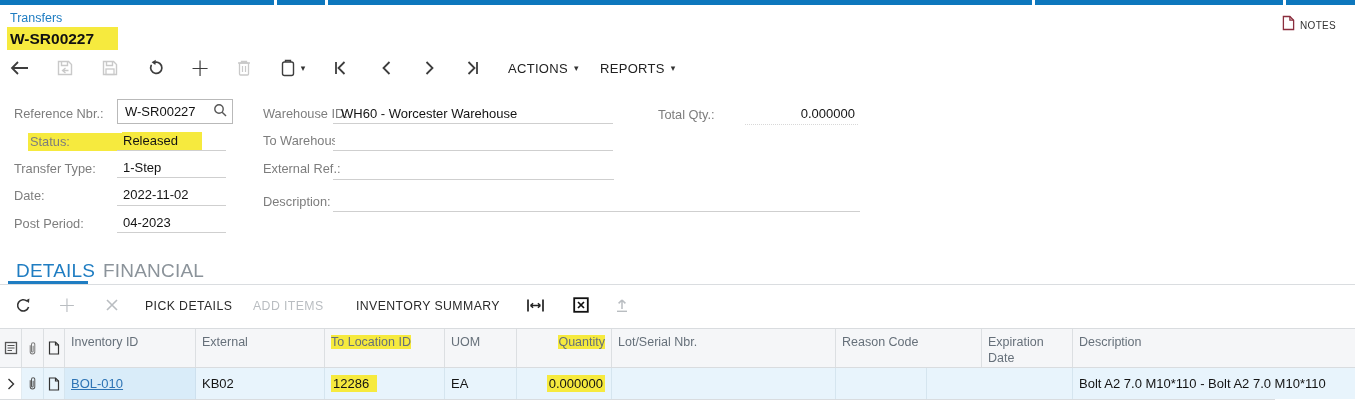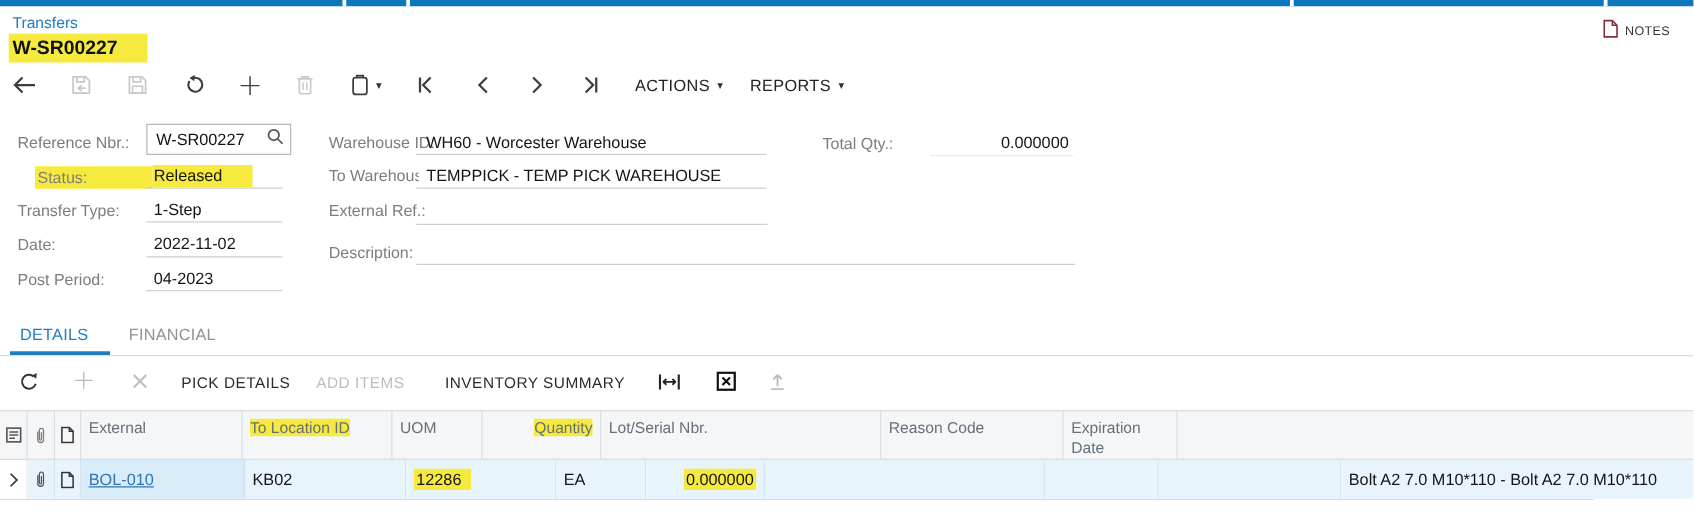--- a/index.html
+++ b/index.html
@@ -29,21 +29,21 @@
   .f-label { position:absolute; font-size:12.8px; color:#7d7d7d; white-space:nowrap; }
   .f-value { position:absolute; font-size:13px; color:#141414; white-space:nowrap; }
   .u-line  { position:absolute; border-bottom:1px solid #cfcfcf; height:24px; }
   .ref-box { position:absolute; left:117px; top:99px; width:116px; height:25px; border:1px solid #b9b9b9; background:#fff; display:flex; align-items:center; padding:0 5px 0 7px; }
   .ref-box .val { flex:1; font-size:13px; color:#111; }
   .hl { background:#f6ea3e; }
   .dotted { border-bottom:1px dotted #cfcfcf; }
 
   
   .tabs-line { position:absolute; left:0; top:284px; width:1355px; height:1px; background:#dadde0; }
-  .tab { position:absolute; top:260px; font-size:13px; letter-spacing:.2px; cursor:pointer; }
+  .tab { position:absolute; top:260px; font-size:19px; letter-spacing:.2px; cursor:pointer; }
   .tab.active { color:#1f7dc2; }
   .tab.idle { color:#8b939a; }
   .tab-bar { position:absolute; left:8px; top:281px; width:80px; height:3px; background:#1f7dc2; }
 
   
   .g-ico { position:absolute; top:295px; width:22px; height:20px; display:flex; align-items:center; justify-content:center; color:#333; cursor:pointer; }
   .g-ico.disabled { color:#b9bdc1; cursor:default; }
   .g-btn { position:absolute; top:299px; font-size:12.3px; letter-spacing:.4px; color:#2a2a2a; cursor:pointer; white-space:nowrap; }
   .g-btn.disabled { color:#b9bdc1; cursor:default; }
 
@@ -189,21 +189,20 @@
   <div class="f-label" style="left:14px;top:216px">Post Period:</div>
   <div class="u-line" style="left:117px;top:209px;width:109px"></div>
   <div class="f-value" style="left:123px;top:215px">04-2023</div>
 
   <div class="f-label" style="left:263px;top:106px">Warehouse ID:</div>
   <div class="u-line" style="left:333px;top:100px;width:280px"></div>
   <div class="f-value" style="left:341px;top:106px">WH60 - Worcester Warehouse</div>
 
   <div class="f-label" style="left:263px;top:133px;width:72px;overflow:hidden">To Warehouse ...</div>
   <div class="u-line" style="left:333px;top:127px;width:280px"></div>
-  <div class="f-value" style="left:341px;top:133px">TEMPPICK - TEMP PICK WAREHOUSE</div>
 
   <div class="f-label" style="left:263px;top:161px">External Ref.:</div>
   <div class="u-line" style="left:333px;top:156px;width:281px"></div>
   <div class="f-value" style="left:341px;top:161px"></div>
 
   <div class="f-label" style="left:263px;top:194px">Description:</div>
   <div class="u-line" style="left:333px;top:188px;width:527px"></div>
   <div class="f-value" style="left:341px;top:194px"></div>
 
   <div class="f-label" style="left:658px;top:107px">Total Qty.:</div>
@@ -263,27 +262,29 @@
         <svg width="11" height="15" viewBox="0 0 12 16">
             <path d="M3.5 4.5 v7 a2.5 2.5 0 0 0 5 0 v-8 a1.8 1.8 0 0 0 -3.6 0 v7.5 a0.9 0.9 0 0 0 1.8 0 V5" fill="none" stroke="#7a7a7a" stroke-width="1.1"></path>
           </svg>
       </div>
       <div class="cell w2 icn-cell">
         <svg width="12" height="14" viewBox="0 0 12 14">
             <path d="M1.5 1 h6 l3 3 v9 h-9 z" fill="none" stroke="#333" stroke-width="1.2"></path>
             <path d="M7.5 1 v3 h3" fill="none" stroke="#333" stroke-width="1.2"></path>
           </svg>
       </div>
+      <div class="cell w3">Inventory ID</div>
       <div class="cell w4">External</div>
       <div class="cell w5"><span class="hl">To Location ID</span></div>
       <div class="cell w6">UOM</div>
       <div class="cell w7 right-h"><span class="hl">Quantity</span></div>
       <div class="cell w8">Lot/Serial Nbr.</div>
       <div class="cell w10">Reason Code</div>
       <div class="cell w9">Expiration Date</div>
+      <div class="cell w11">Description</div>
     </div>
 
     <div class="g-row">
       <div class="cell w0 icn-cell" style="background:#fff">
         <svg width="8" height="12" viewBox="0 0 8 12">
             <path d="M1.5 1 L6.5 6 L1.5 11" fill="none" stroke="#333" stroke-width="1.4"></path>
           </svg>
       </div>
       <div class="cell w1 icn-cell rowsel">
         <svg width="11" height="15" viewBox="0 0 12 16">

